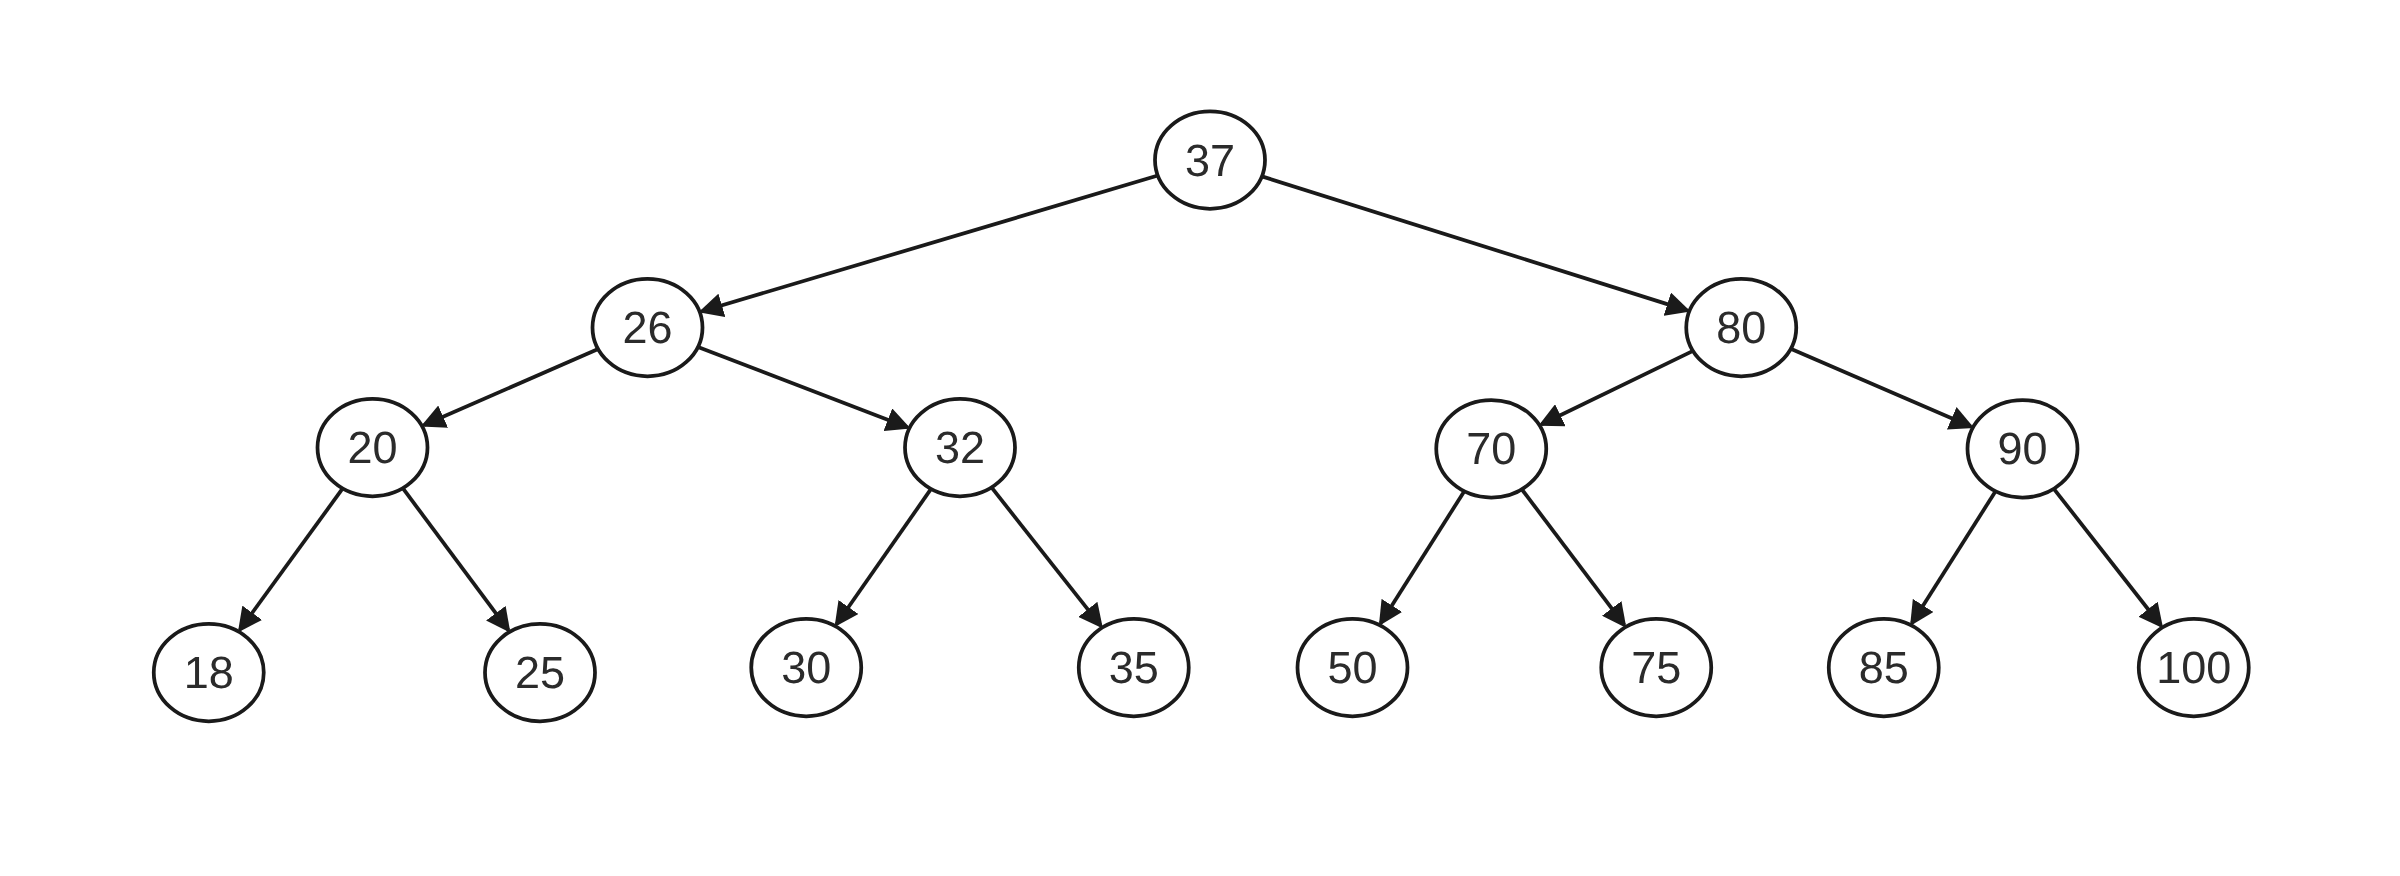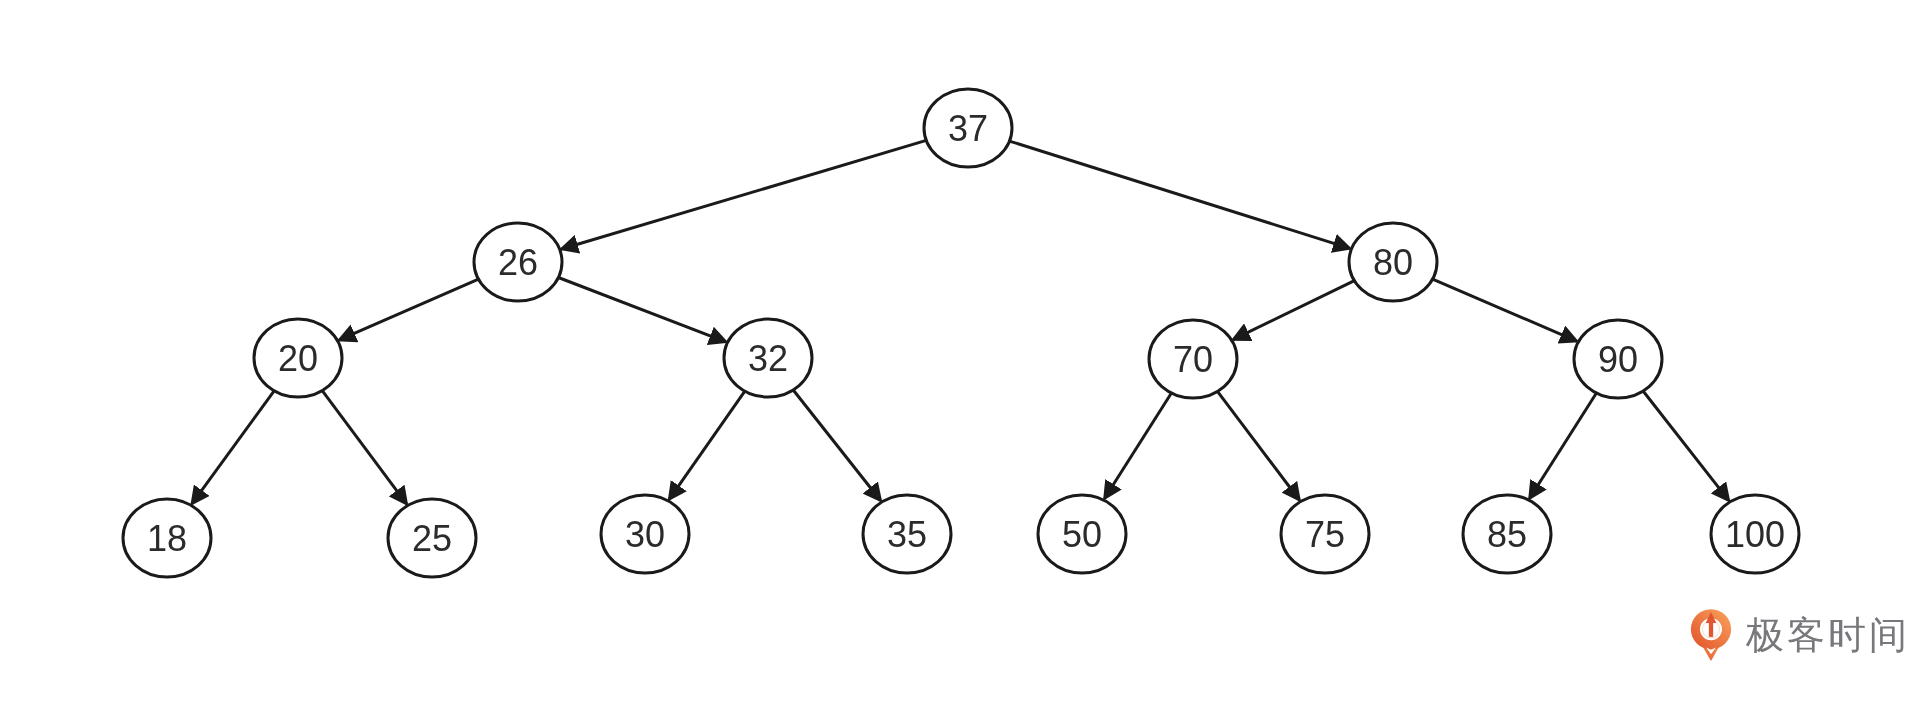--- a/index.html
+++ b/index.html
@@ -132,32 +132,14 @@
           <ellipse cx="1507" cy="534" rx="44" ry="39" fill="#ffffff" stroke="#1a1a1a" stroke-width="3" class="tree-node-circle"></ellipse>
           <text x="1507" y="534" dy="0.35em" fill="#2b2b2b" class="tree-node-label">85</text>
         </g>
         <g>
           <ellipse cx="1755" cy="534" rx="44" ry="39" fill="#ffffff" stroke="#1a1a1a" stroke-width="3" class="tree-node-circle"></ellipse>
           <text x="1755" y="534" dy="0.35em" fill="#2b2b2b" class="tree-node-label">100</text>
         </g>
       </g>
   </svg>
 
-  <div class="brand">
-    <svg width="46" height="56" viewBox="0 0 48 58">
-      <defs>
-        <linearGradient id="gt-grad" x1="0" y1="1" x2="1" y2="0">
-          <stop id="gt-stop-dark" offset="0" stop-color="#e1502a"></stop>
-          <stop id="gt-stop-light" offset="1" stop-color="#f9a55c"></stop>
-        </linearGradient>
-      </defs>
-      <path d="M13 37 L24 56 L35 37 Z" fill="url(#gt-grad)"></path>
-      <circle cx="24" cy="23" r="21" fill="url(#gt-grad)"></circle>
-      <circle cx="24" cy="23" r="11.5" fill="#ffffff"></circle>
-      <circle cx="24" cy="23" r="9" fill="none" stroke="#f4d9c8" stroke-width="1"></circle>
-      <path id="gt-arrow-line" d="M24 31 L24 15" stroke="#e1562e" stroke-width="4.5"></path>
-      <path id="gt-arrow-head" d="M18.5 16.5 L24 5 L29.5 16.5 Z" fill="#e1562e"></path>
-      <path d="M19 42 L24 49 L29 42 L24 44.5 Z" fill="#ffffff"></path>
-    </svg>
-    <span class="brand-text" style="color: rgb(119, 120, 123);">极客时间</span>
-  </div>
 
 </div>
 
 </body></html>

